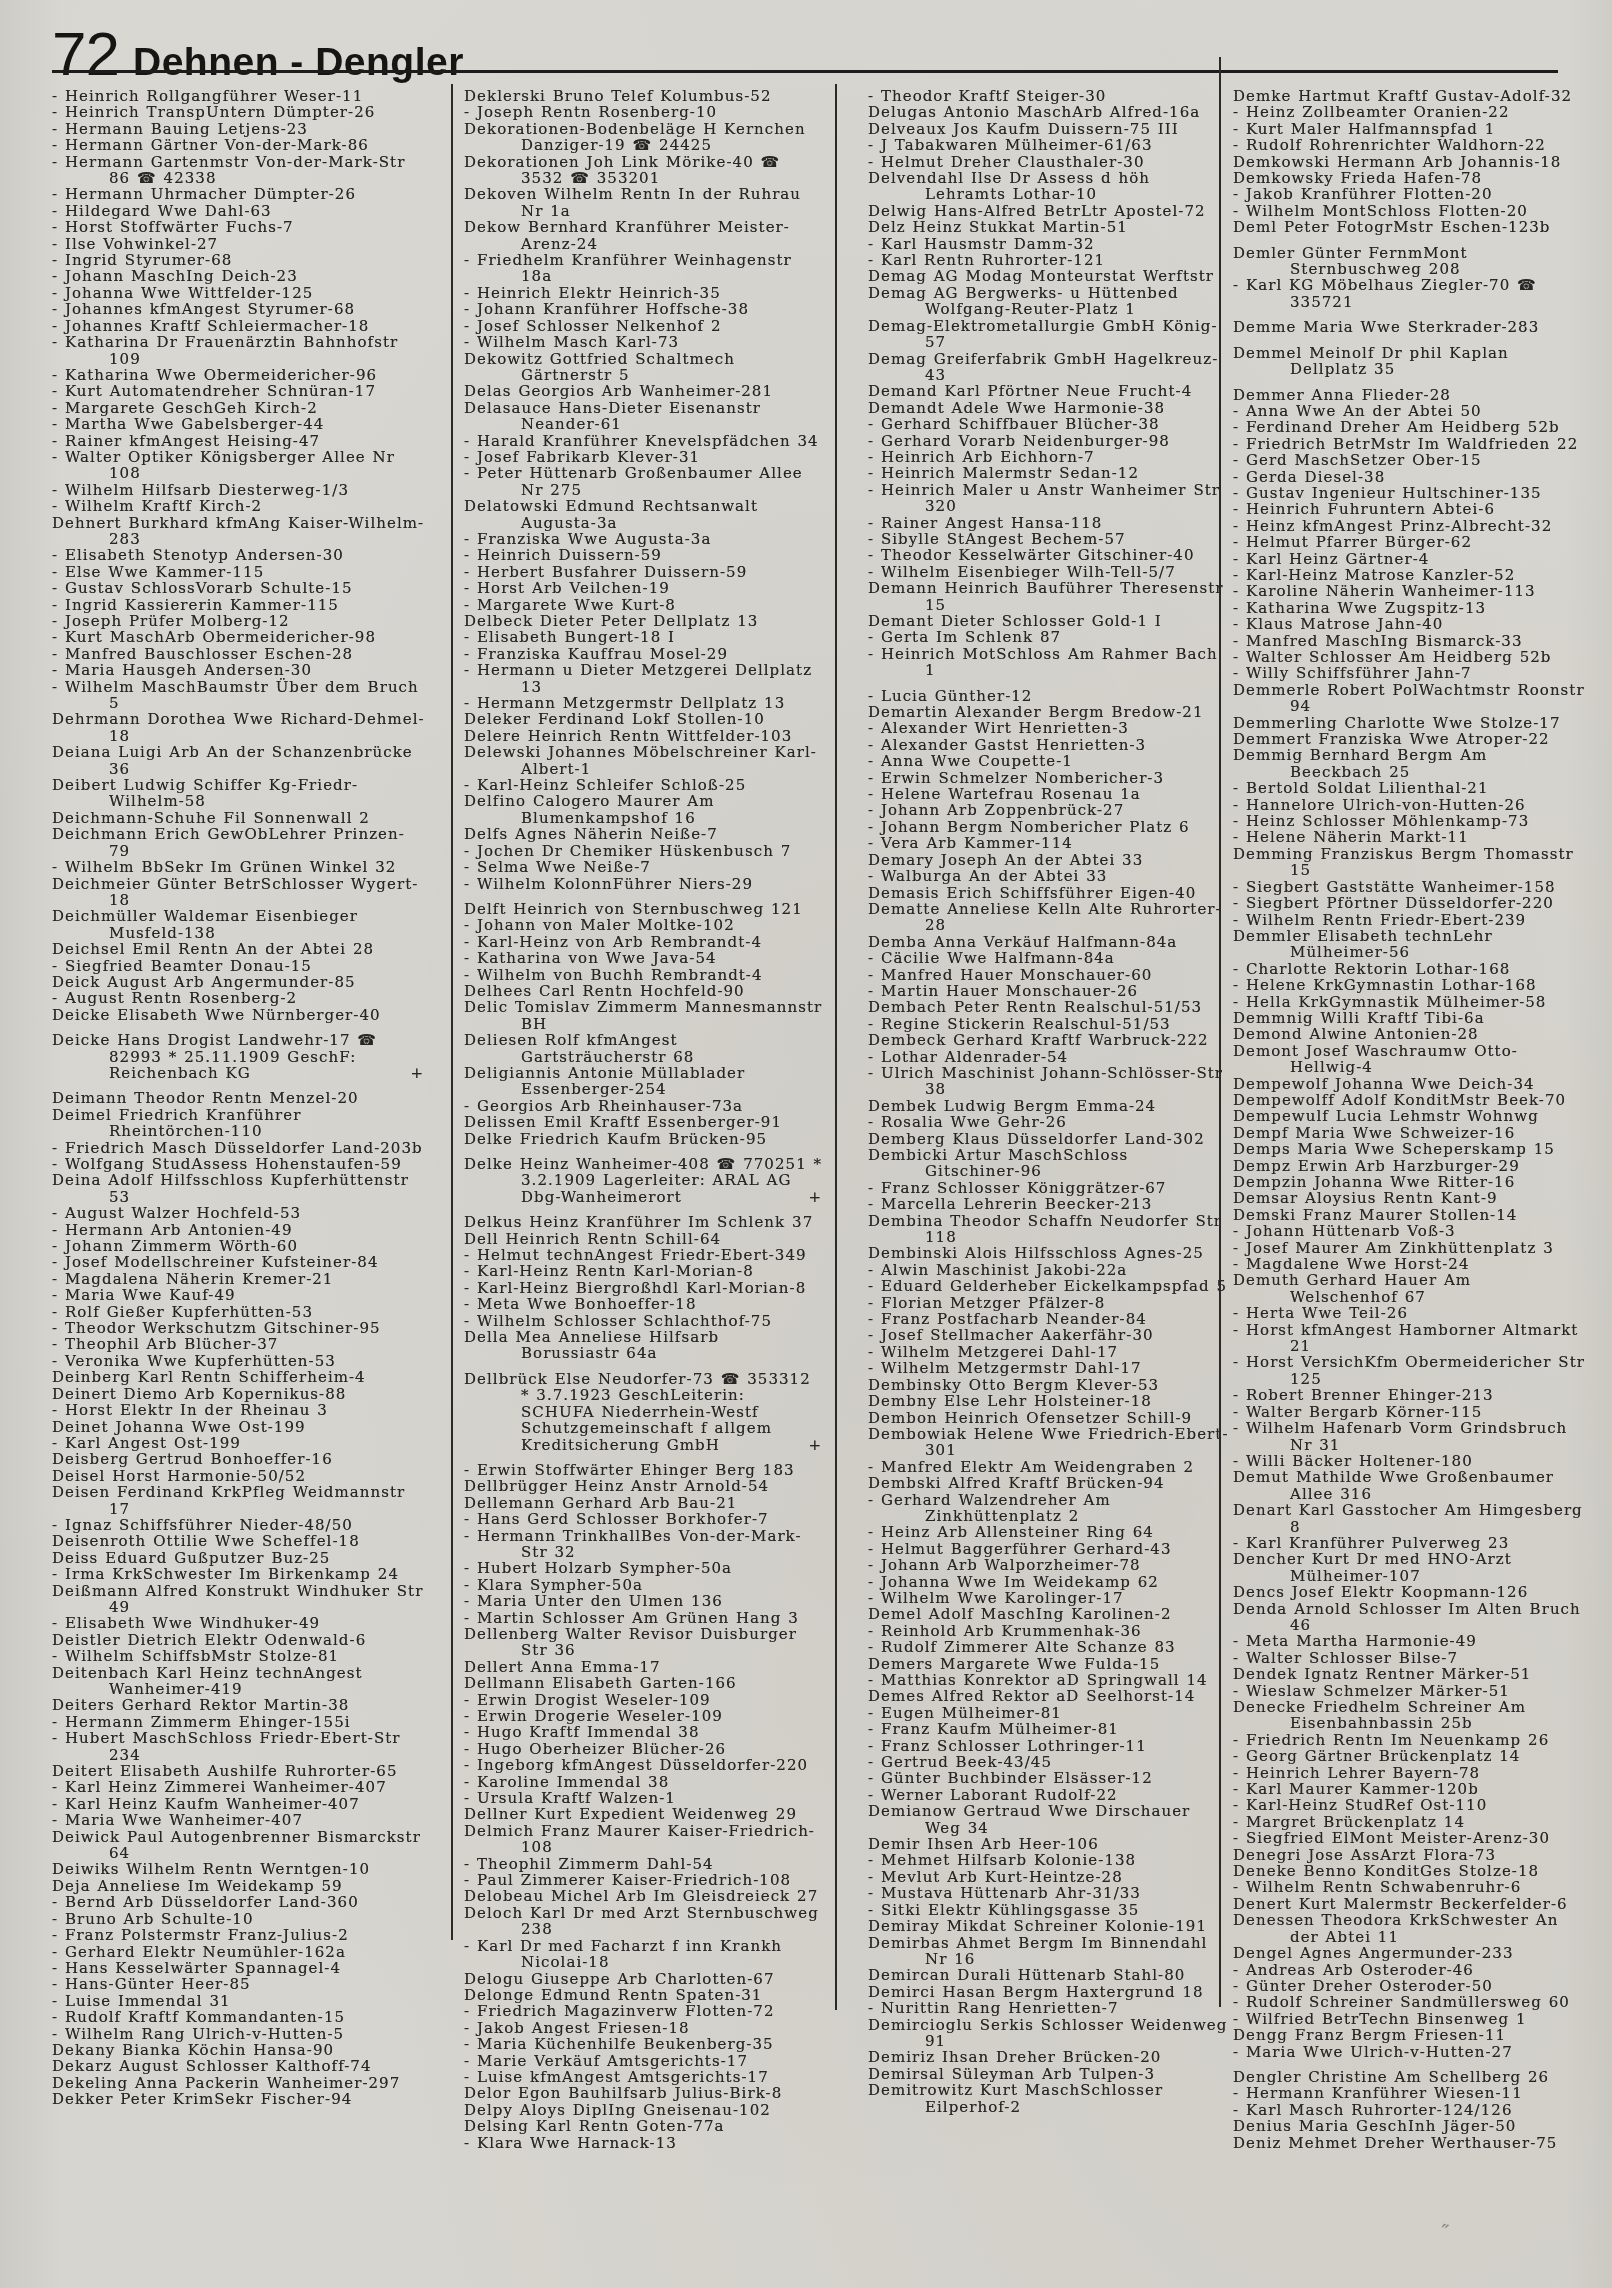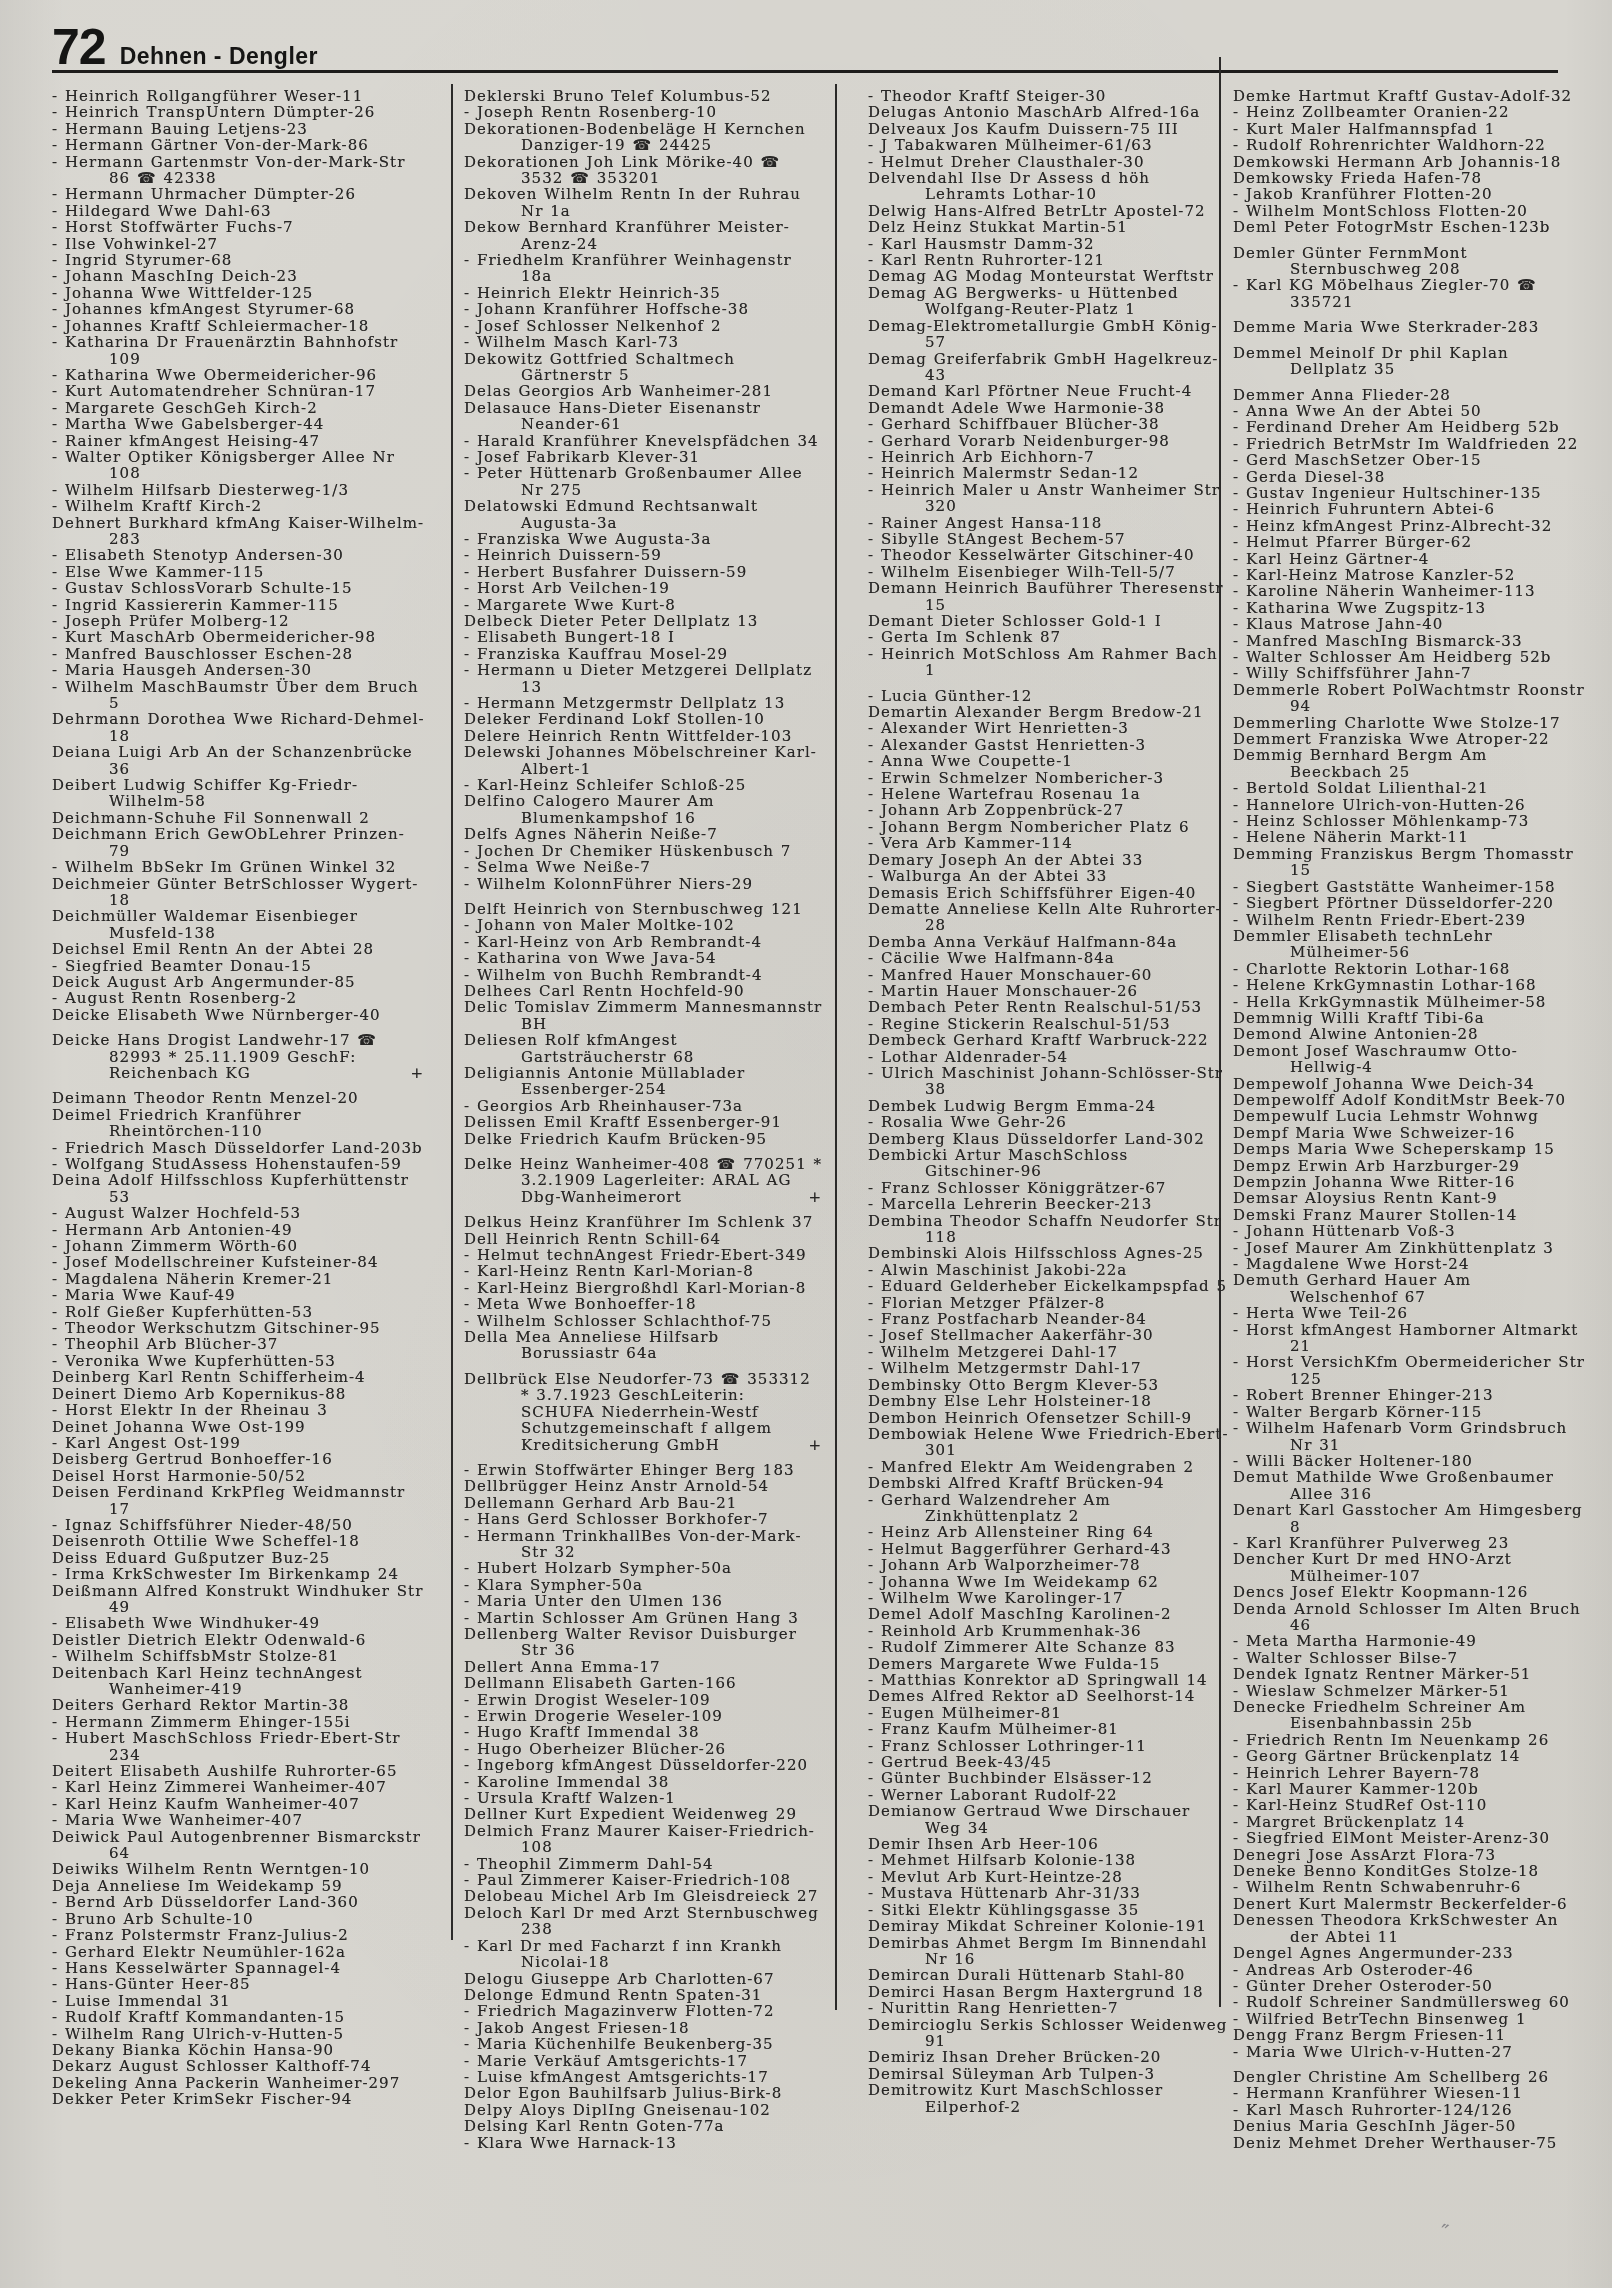--- a/index.html
+++ b/index.html
@@ -11,22 +11,22 @@
       radial-gradient(ellipse at 85% 80%, rgba(120,115,100,0.07), rgba(0,0,0,0) 55%),
       radial-gradient(ellipse at 50% 45%, rgba(0,0,0,0.03), rgba(0,0,0,0) 70%),
       linear-gradient(90deg, rgba(0,0,0,0.05), rgba(0,0,0,0) 4%, rgba(0,0,0,0) 97%, rgba(0,0,0,0.04)),
       #d7d5cf;
     font-family:"DejaVu Serif", serif;
     color:#272625;
     overflow:hidden;
   }
   .hdr{position:absolute;left:52px;top:18px;display:flex;align-items:baseline;
        font-family:"Liberation Sans", sans-serif;color:#151514;}
-  .hdr .num{font-size:50px;font-weight:700;letter-spacing:-1px;}
-  .hdr .ttl{font-size:23px;font-weight:700;margin-left:14px;letter-spacing:0.5px;}
+  .hdr .num{font-size:62px;font-weight:400;letter-spacing:-1px;}
+  .hdr .ttl{font-size:39px;font-weight:700;margin-left:14px;letter-spacing:0.5px;}
   .rule{position:absolute;left:52px;top:70px;width:1506px;height:3px;background:#1d1c1b;}
   .vline{position:absolute;width:2px;background:#2b2a29;}
   .v1{left:451px;top:84px;height:1856px;}
   .v2{left:835px;top:84px;height:1926px;}
   .v3{left:1219px;top:57px;height:1950px;}
   .col{position:absolute;top:88px;}
   .c0{left:52px;width:374px;}
   .c1{left:464px;width:360px;}
   .c2{left:849px;width:362px;margin-left:19px;}
   .c3{left:1233px;width:352px;}

